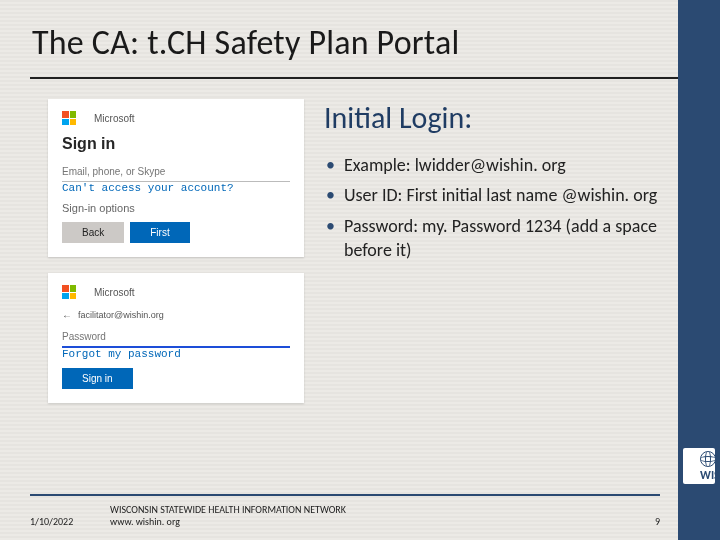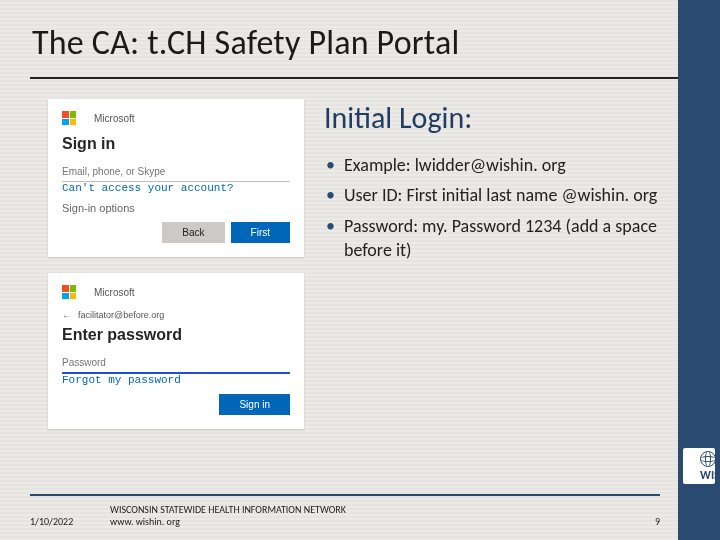--- a/index.html
+++ b/index.html
@@ -45,21 +45,21 @@
   .ms-name { font-size: 10px; color: #555; padding-left: 12px; }
   .card-h1 { font-size: 16px; font-weight: 600; margin-bottom: 8px; }
   .input-line {
     width: 100%; border: none; border-bottom: 1px solid #bbb;
     font-size: 10px; padding: 4px 0 4px 0; outline: none; color: #777;
     background: transparent;
   }
   .input-line.focused { border-bottom: 2px solid #1d4ed8; }
   .link-s { font-size: 11px; color: #0067b8; display: block; margin-bottom: 8px; font-family: Liberation Mono, monospace; }
   .link-g { font-size: 11px; color: #666; display: block; margin-bottom: 8px; }
-  .btn-row { display: flex; justify-content: flex-end; gap: 6px; margin-top: 4px; }
+  .btn-row { display: flex; justify-content: flex-start; gap: 6px; margin-top: 4px; }
   .btn { font-size: 10px; padding: 5px 20px; border: none; cursor: pointer; }
   .btn.secondary { background: #ccc9c6; color: #222; }
   .btn.primary { background: #0067b8; color: #fff; }
   .back-row { display: flex; align-items: center; gap: 6px; font-size: 9px; color: #555; margin-bottom: 6px; }
   .arrow-left { font-size: 10px; color: #555; }
 
   
   .right-col { flex: 1; padding-top: 0; }
   .subhead { font-size: 30px; color: #1f3c63; margin-bottom: 17px; }
   .bullets { list-style: none; padding-left: 20px; }
@@ -139,23 +139,22 @@
           <div class="ms-logo">
             <span></span>
               <span></span>
               <span></span>
               <span></span>
           </div>
           <span class="ms-name">Microsoft</span>
         </div>
         <div class="back-row">
           <span class="arrow-left">←</span>
-          <span>facilitator@before.org</span>
+          <span>facilitator@wishin.org</span>
         </div>
-        <div class="card-h1">Enter password</div>
         <input class="input-line focused" type="password" placeholder="Password" style="">
         <span class="link-s">Forgot my password</span>
         <div class="btn-row">
           <button class="btn primary">Sign in</button>
         </div>
       </div>
 
     </div>
 
     <div class="right-col">

